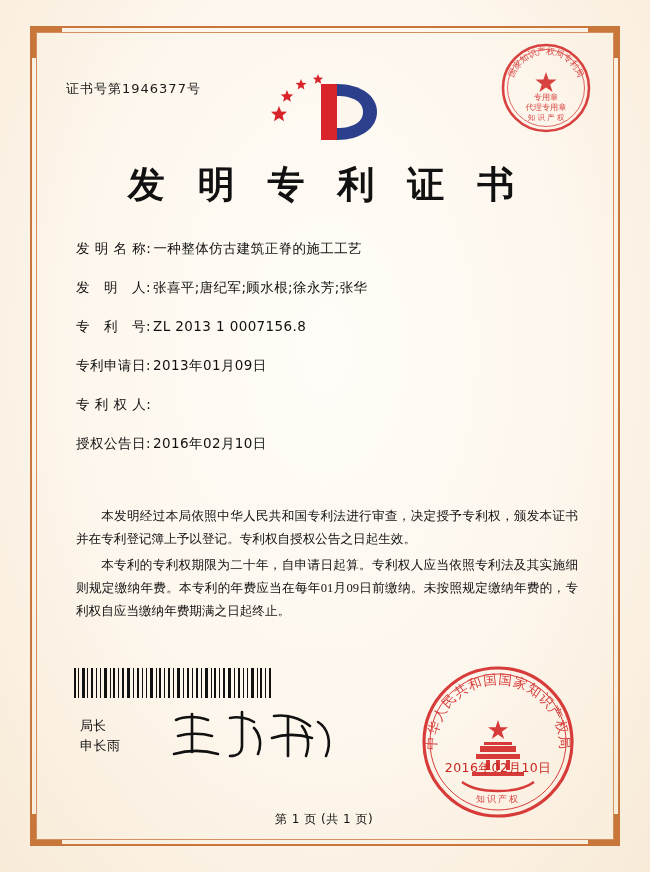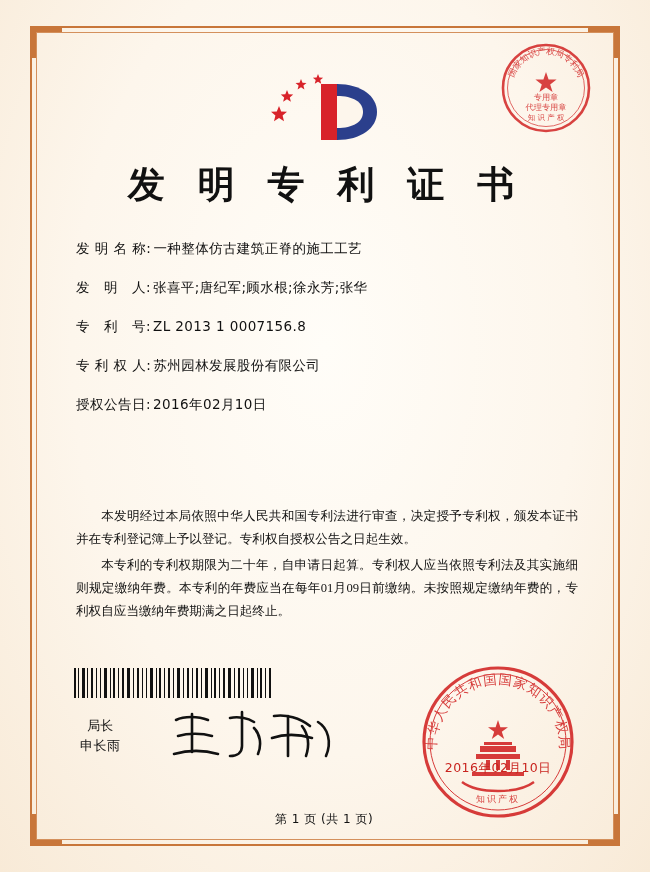--- a/index.html
+++ b/index.html
@@ -145,21 +145,20 @@
   .barcode svg { display: block; }
 
   
   .sig-block {
     position: absolute;
     left: 80px;
     top: 716px;
     font-size: 13px;
     color: #111111;
     line-height: 1.5;
-    text-align: center;
   }
   .sig-name {
     letter-spacing: 0.5px;
   }
   .handwriting {
     position: absolute;
     left: 168px;
     top: 706px;
     width: 170px;
     height: 60px;
@@ -203,20 +202,21 @@
 
 <div class="page">
 
   <div class="border-outer"></div>
   <div class="border-inner"></div>
   <div class="corner tl"></div>
   <div class="corner tr"></div>
   <div class="corner bl"></div>
   <div class="corner br"></div>
 
+  <div class="cert-number">证书号第1946377号</div>
 
   <div class="logo">
     <svg width="120" height="82" viewBox="0 0 120 82">
 
       <g fill="#d8232a">
         <polygon points="14,44 16.2,49.4 22,49.8 17.6,53.6 19,59.3 14,56.1 9,59.3 10.4,53.6 6,49.8 11.8,49.4"></polygon>
         <polygon points="22,28 23.7,32.2 28.2,32.5 24.8,35.4 25.9,39.8 22,37.3 18.1,39.8 19.2,35.4 15.8,32.5 20.3,32.2"></polygon>
         <polygon points="36,17 37.5,20.7 41.5,21 38.4,23.6 39.4,27.5 36,25.3 32.6,27.5 33.6,23.6 30.5,21 34.5,20.7"></polygon>
         <polygon points="53,12 54.4,15.4 58.1,15.7 55.3,18.1 56.2,21.7 53,19.7 49.8,21.7 50.7,18.1 47.9,15.7 51.6,15.4"></polygon>
       </g>
@@ -253,22 +253,25 @@
     </div>
     <div class="field-row">
       <span class="field-label">发　明　人:</span>
       <span class="field-value">张喜平;唐纪军;顾水根;徐永芳;张华</span>
     </div>
     <div class="field-row">
       <span class="field-label">专　利　号:</span>
       <span class="field-value">ZL 2013 1 0007156.8</span>
     </div>
     <div class="field-row">
+      <span class="field-label">专利申请日:</span>
+      <span class="field-value">2013年01月09日</span>
+    </div>
+    <div class="field-row">
       <span class="field-label">专 利 权 人:</span>
-      <span class="field-value">苏州园林发展股份有限公司</span>
     </div>
     <div class="field-row">
       <span class="field-label">授权公告日:</span>
       <span class="field-value">2016年02月10日</span>
     </div>
   </div>
 
   <div class="body-text">
     <p>本发明经过本局依照中华人民共和国专利法进行审查，决定授予专利权，颁发本证书并在专利登记簿上予以登记。专利权自授权公告之日起生效。</p>
     <p>本专利的专利权期限为二十年，自申请日起算。专利权人应当依照专利法及其实施细则规定缴纳年费。本专利的年费应当在每年01月09日前缴纳。未按照规定缴纳年费的，专利权自应当缴纳年费期满之日起终止。</p>

